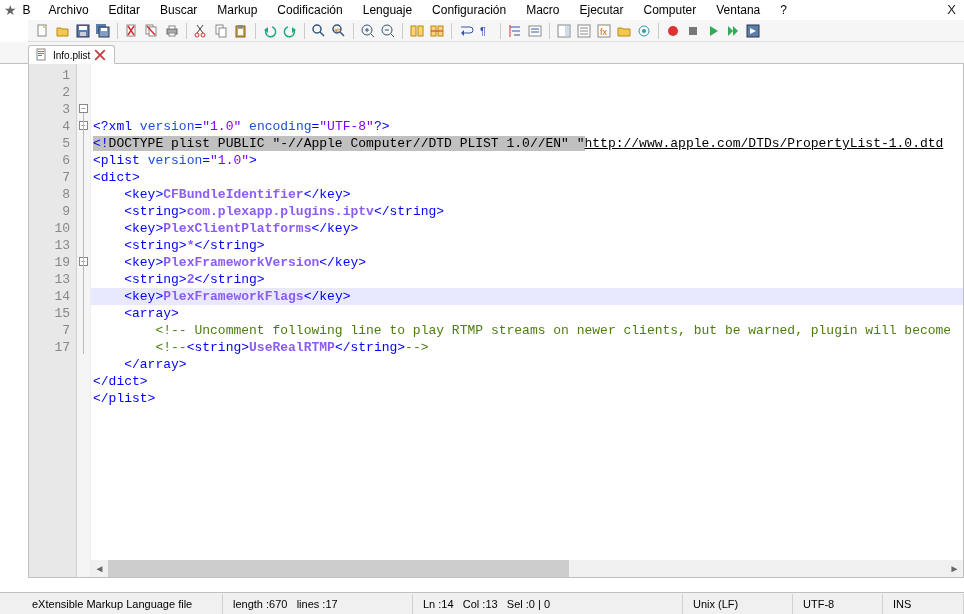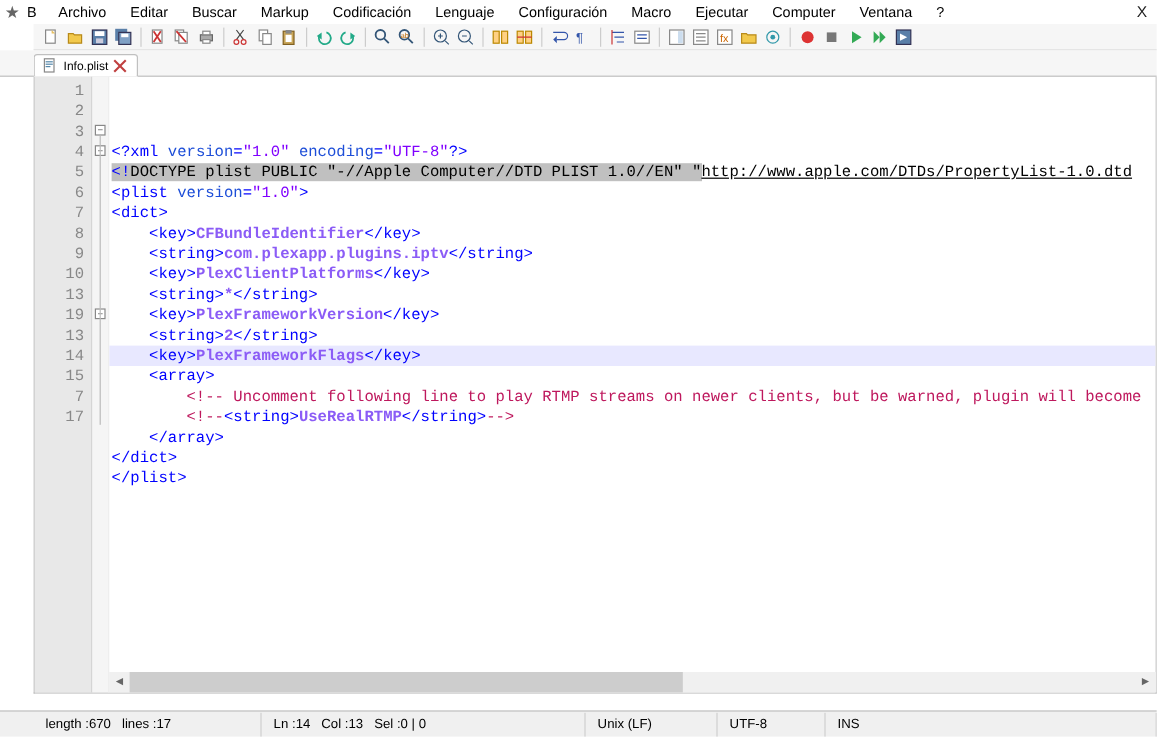--- a/index.html
+++ b/index.html
@@ -143,21 +143,21 @@
     white-space: pre;
     overflow: hidden;
     position: relative;
   }
   .ln-row { height: 17px; }
   .hl-xml { color: #0000ff; }
   .hl-attr { color: #1d4ed8; }
   .hl-str { color: #8000ff; }
   .hl-tag { color: #0000ff; font-family: Liberation Mono, monospace; }
   .hl-text { color: #8b5cf6; font-weight: bold; }
-  .hl-comment { color: #be185d; text-align: right; }
+  .hl-comment { color: #4d7c0f; text-align: right; }
   .hl-url { color: #000; text-decoration: underline; }
   .current-line-bg {
     position: absolute;
     left: 0; right: 0;
     height: 17px;
     background: #e8e8ff;
     z-index: 0;
   }
   .code-inner { position: relative; z-index: 1; }
   .doctype-hl {
@@ -505,20 +505,21 @@
   <div class="hscroll">
     <div class="arrow">◄</div>
     <div class="track">
       <div class="thumb"></div>
     </div>
     <div class="arrow">►</div>
   </div>
 </div>
 
 <div class="statusbar">
+  <div class="status-cell lang">eXtensible Markup Language file</div>
   <div class="status-cell len">
     <span>length : </span><span>670</span>
     &nbsp;&nbsp;&nbsp;
     <span>lines : </span><span>17</span>
   </div>
   <div class="status-cell pos">
     <span>Ln : </span><span>14</span>
     &nbsp;&nbsp;&nbsp;
     <span>Col : </span><span>13</span>
     &nbsp;&nbsp;&nbsp;

